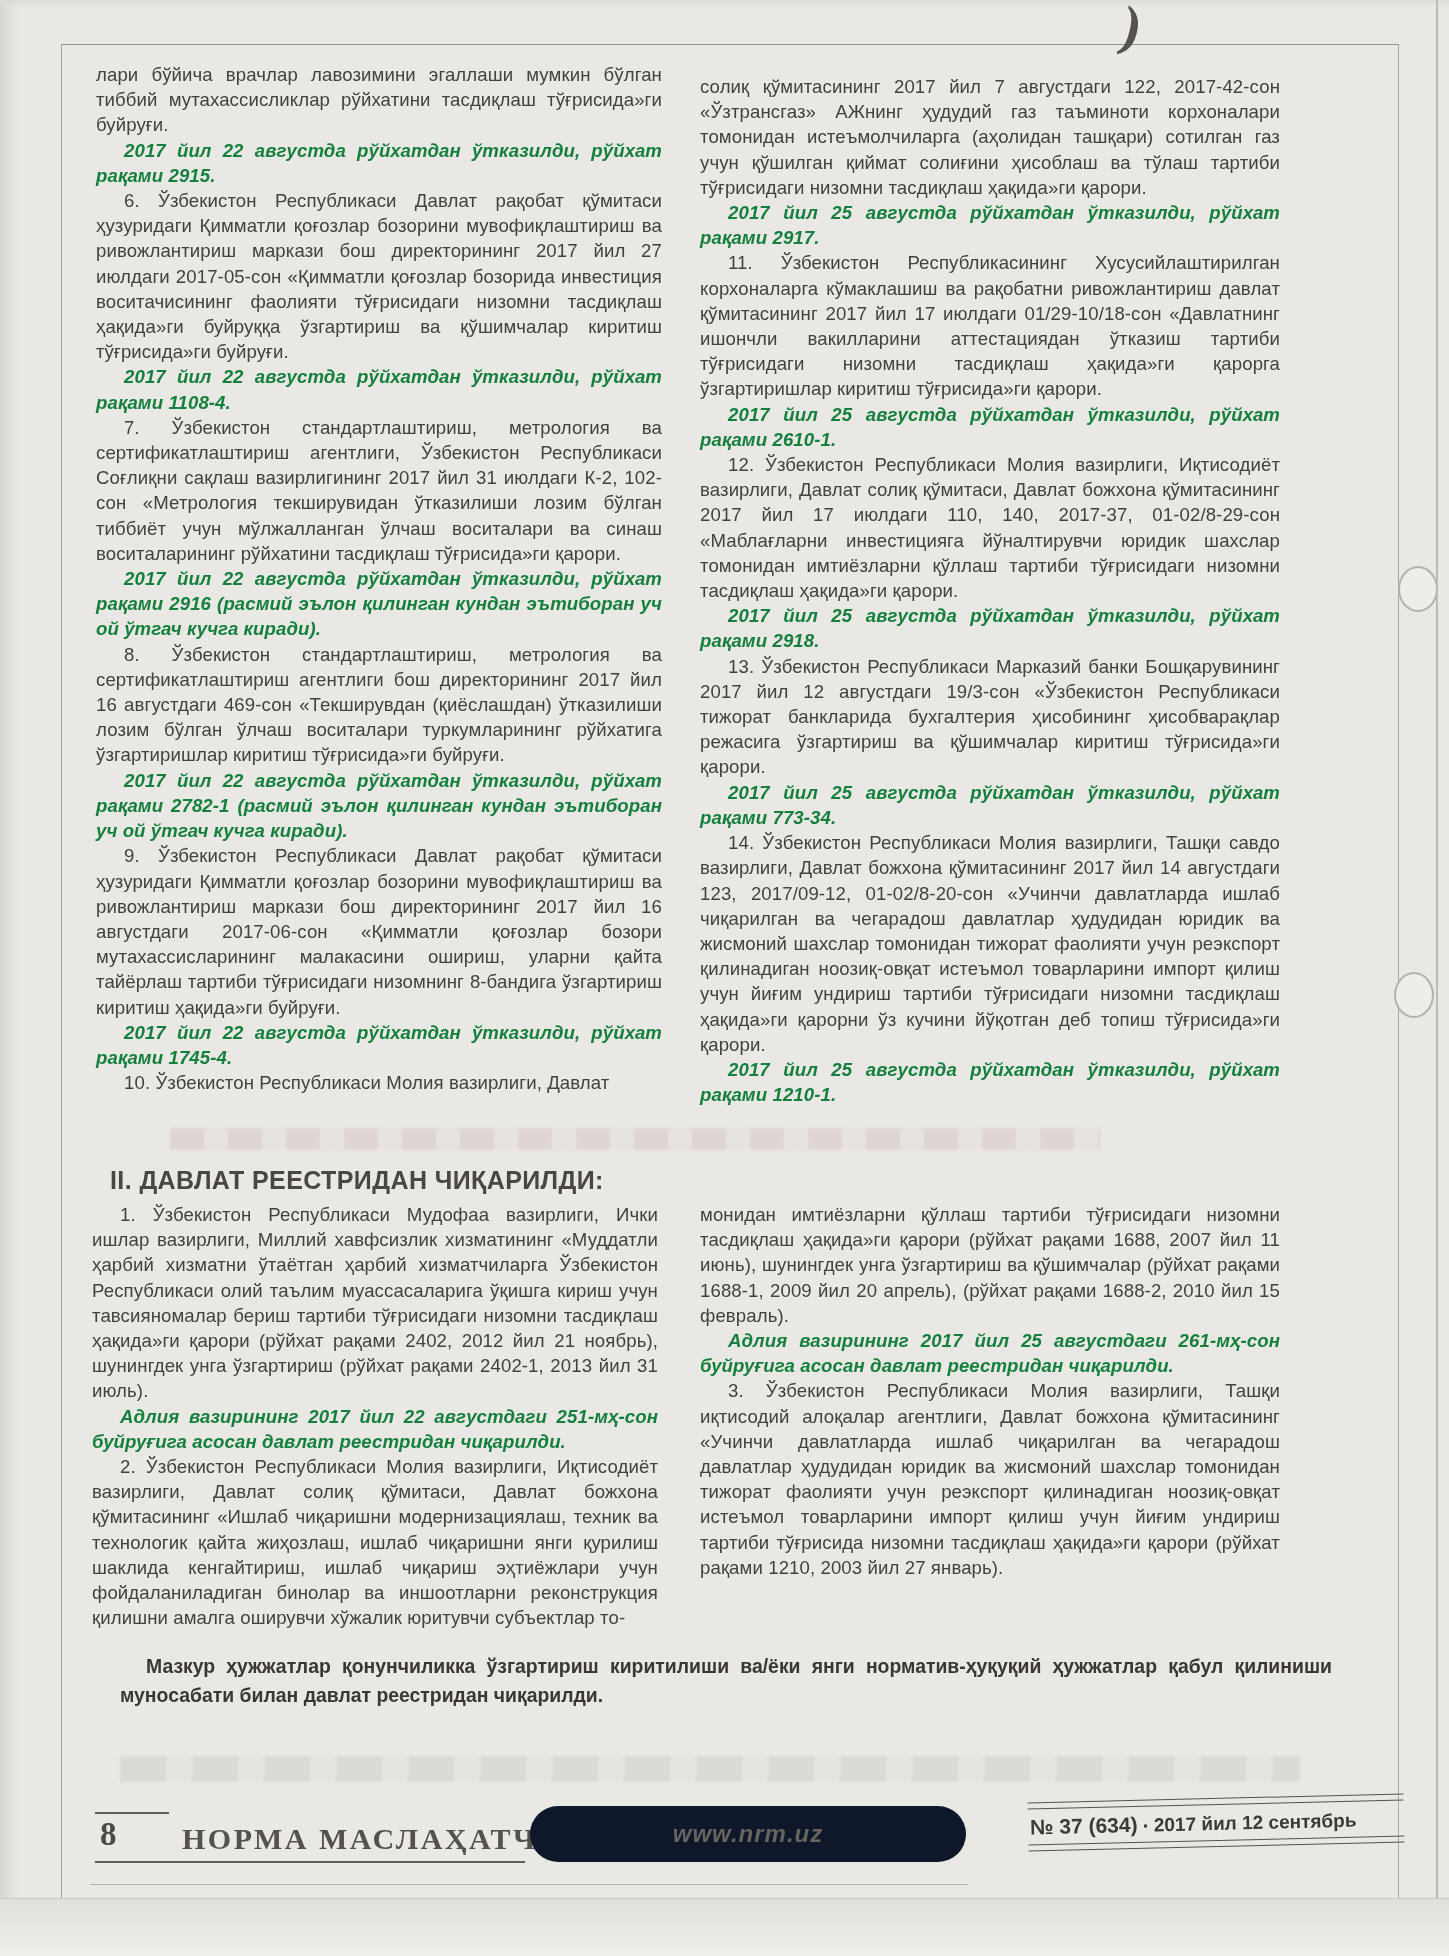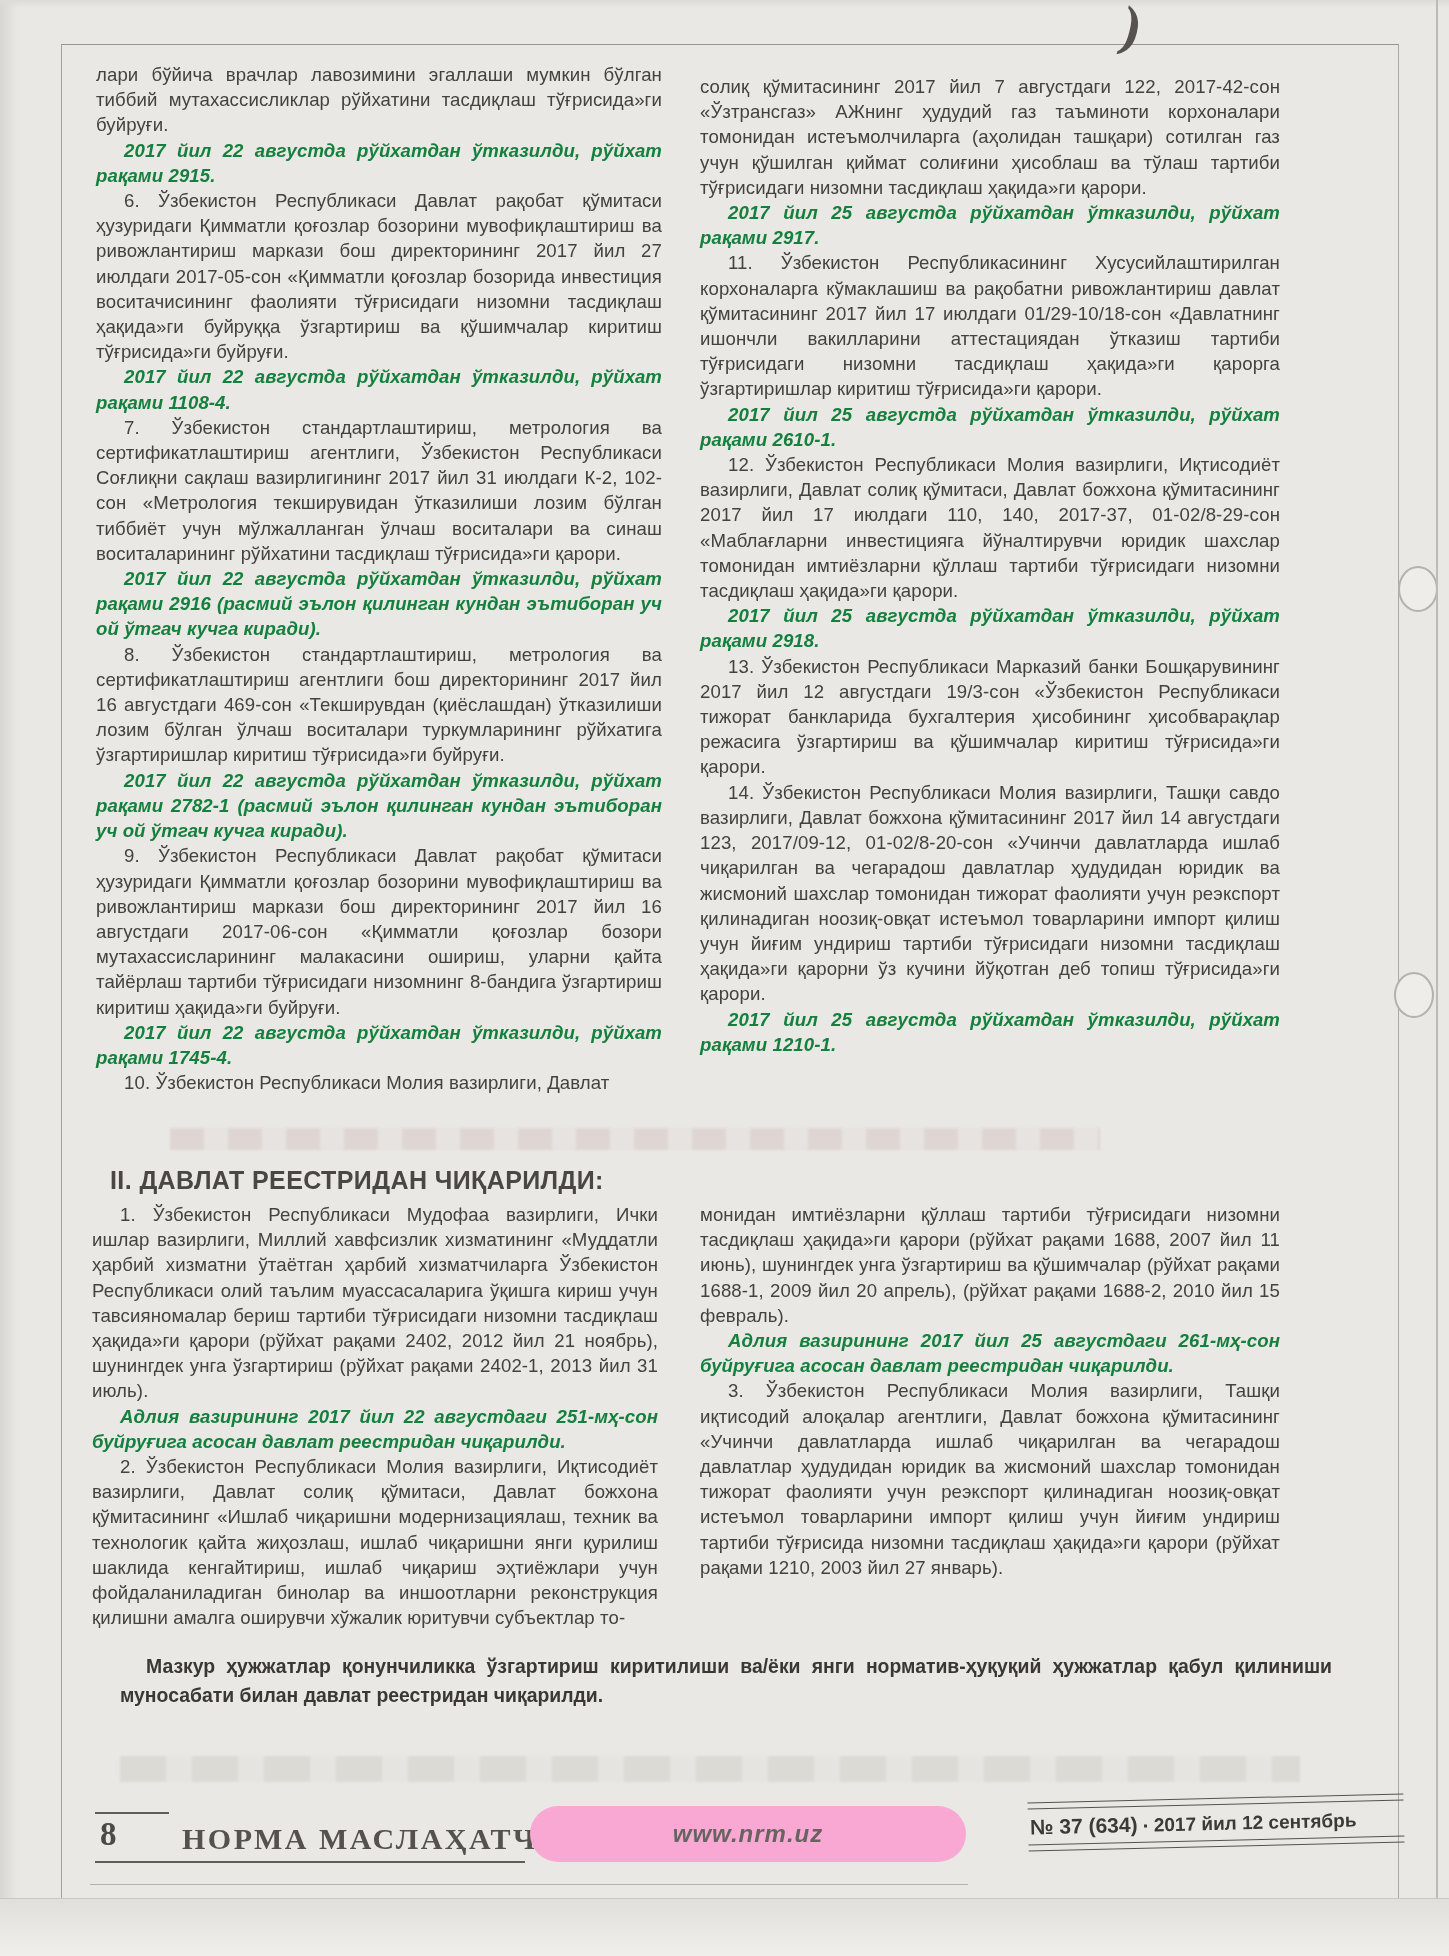--- a/index.html
+++ b/index.html
@@ -52,21 +52,21 @@
   
   .rule{position:absolute;background:#5f5d58;height:1.5px;}
   .rule.num-top{left:95px;top:1812px;width:74px;}
   .rule.left-bottom{left:95px;top:1861px;width:430px;}
   .rule.long-faint{left:90px;top:1884px;width:878px;height:1px;background:#b4b3af;}
   .pagenum{position:absolute;left:100px;top:1816px;font-family:"Liberation Serif",serif;
     font-size:33px;font-weight:bold;color:#4c4a45;}
   .masthead{position:absolute;left:182px;top:1822px;font-family:"Liberation Serif",serif;
     font-size:30px;font-weight:bold;letter-spacing:2.5px;color:#55524d;white-space:nowrap;}
   .pill{position:absolute;left:530px;top:1806px;width:436px;height:56px;border-radius:28px;
-    background:#f9a8d4;display:flex;align-items:center;justify-content:center;}
+    background:#0f172a;display:flex;align-items:center;justify-content:center;}
   .pill span{font-size:24px;font-weight:bold;font-style:italic;color:#67645f;letter-spacing:1px;}
   .f-right{position:absolute;left:1028px;top:1798px;width:376px;transform:rotate(-1.4deg);}
   .dbl{height:5px;border-top:1.5px solid #55534e;border-bottom:1px solid #55534e;}
   .issue{padding:6px 2px 5px 2px;font-size:19px;font-weight:bold;color:#3d3a35;white-space:nowrap;}
   .issue .no{font-size:21px;}
   .issue .sq{font-size:12px;vertical-align:2px;padding:0 6px;}
 </style>
 </head>
 <body>
 
@@ -91,20 +91,21 @@
       <p class="para normal">10. Ўзбекистон Республикаси Молия вазирлиги, Давлат</p>
     </div>
   <div class="col tr">
       <p class="para cont">солиқ қўмитасининг 2017 йил 7 августдаги 122, 2017-42-сон «Ўзтрансгаз» АЖнинг ҳудудий газ таъминоти корхоналари томонидан истеъмолчиларга (аҳолидан ташқари) сотилган газ учун қўшилган қиймат солиғини ҳисоблаш ва тўлаш тартиби тўғрисидаги низомни тасдиқлаш ҳақида»ги қарори.</p>
       <p class="para lead">2017 йил 25 августда рўйхатдан ўтказилди, рўйхат рақами 2917.</p>
       <p class="para normal">11. Ўзбекистон Республикасининг Хусусийлаштирилган корхоналарга кўмаклашиш ва рақобатни ривожлантириш давлат қўмитасининг 2017 йил 17 июлдаги 01/29-10/18-сон «Давлатнинг ишончли вакилларини аттестациядан ўтказиш тартиби тўғрисидаги низомни тасдиқлаш ҳақида»ги қарорга ўзгартиришлар киритиш тўғрисида»ги қарори.</p>
       <p class="para lead">2017 йил 25 августда рўйхатдан ўтказилди, рўйхат рақами 2610-1.</p>
       <p class="para normal">12. Ўзбекистон Республикаси Молия вазирлиги, Иқтисодиёт вазирлиги, Давлат солиқ қўмитаси, Давлат божхона қўмитасининг 2017 йил 17 июлдаги 110, 140, 2017-37, 01-02/8-29-сон «Маблағларни инвестицияга йўналтирувчи юридик шахслар томонидан имтиёзларни қўллаш тартиби тўғрисидаги низомни тасдиқлаш ҳақида»ги қарори.</p>
       <p class="para lead">2017 йил 25 августда рўйхатдан ўтказилди, рўйхат рақами 2918.</p>
       <p class="para normal">13. Ўзбекистон Республикаси Марказий банки Бошқарувининг 2017 йил 12 августдаги 19/3-сон «Ўзбекистон Республикаси тижорат банкларида бухгалтерия ҳисобининг ҳисобварақлар режасига ўзгартириш ва қўшимчалар киритиш тўғрисида»ги қарори.</p>
+      <p class="para lead">2017 йил 25 августда рўйхатдан ўтказилди, рўйхат рақами 773-34.</p>
       <p class="para normal">14. Ўзбекистон Республикаси Молия вазирлиги, Ташқи савдо вазирлиги, Давлат божхона қўмитасининг 2017 йил 14 августдаги 123, 2017/09-12, 01-02/8-20-сон «Учинчи давлатларда ишлаб чиқарилган ва чегарадош давлатлар ҳудудидан юридик ва жисмоний шахслар томонидан тижорат фаолияти учун реэкспорт қилинадиган ноозиқ-овқат истеъмол товарларини импорт қилиш учун йиғим ундириш тартиби тўғрисидаги низомни тасдиқлаш ҳақида»ги қарорни ўз кучини йўқотган деб топиш тўғрисида»ги қарори.</p>
       <p class="para lead">2017 йил 25 августда рўйхатдан ўтказилди, рўйхат рақами 1210-1.</p>
     </div>
 
   <div class="ghost gh1"></div>
 
   <h2 class="section-header">II. ДАВЛАТ РЕЕСТРИДАН ЧИҚАРИЛДИ:</h2>
 
   <div class="col bl">
       <p class="para normal">1. Ўзбекистон Республикаси Мудофаа вазирлиги, Ички ишлар вазирлиги, Миллий хавфсизлик хизматининг «Муддатли ҳарбий хизматни ўтаётган ҳарбий хизматчиларга Ўзбекистон Республикаси олий таълим муассасаларига ўқишга кириш учун тавсияномалар бериш тартиби тўғрисидаги низомни тасдиқлаш ҳақида»ги қарори (рўйхат рақами 2402, 2012 йил 21 ноябрь), шунингдек унга ўзгартириш (рўйхат рақами 2402-1, 2013 йил 31 июль).</p>

